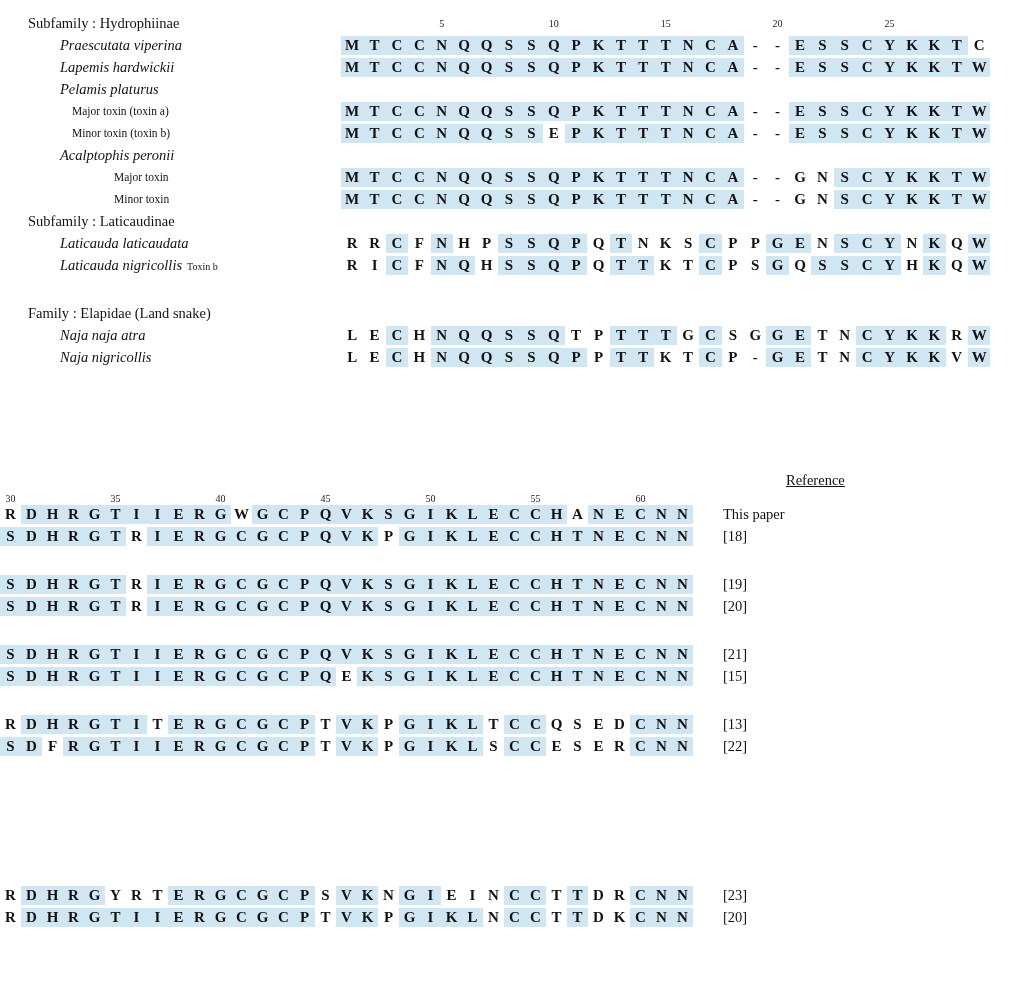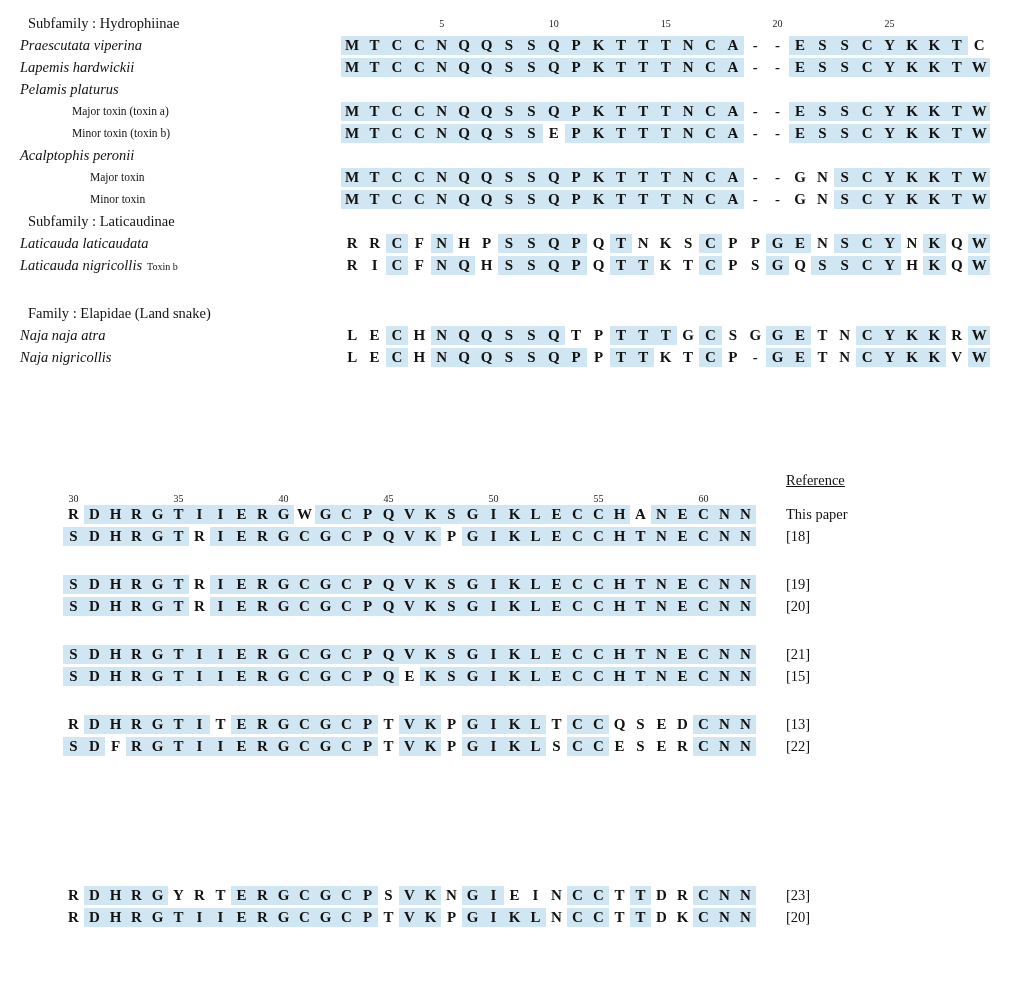--- a/index.html
+++ b/index.html
@@ -11,41 +11,41 @@
     background: #ffffff;
     font-family: "Liberation Serif", "DejaVu Serif", serif;
     color: #121212;
     overflow: hidden;
   }
   .top-block { padding-top: 12px; }
   .trow { display: flex; align-items: center; height: 22px; }
   .trow.spacer { height: 26px; }
   .label-area { flex: 0 0 341px; white-space: nowrap; font-size: 14.5px; }
   .lbl-section { padding-left: 28px; }
-  .lbl-species { padding-left: 20px; font-style: italic; }
+  .lbl-species { padding-left: 60px; font-style: italic; }
   .lbl-toxin1 { padding-left: 72px; font-size: 11.5px; }
-  .lbl-toxin2 { padding-left: 90px; font-size: 11.5px; }
+  .lbl-toxin2 { padding-left: 114px; font-size: 11.5px; }
   .lbl-suffix { font-style: normal; font-size: 10px; margin-left: 5px; }
   .seq { display: flex; }
   .cell, .bcell {
     text-align: center;
     font-weight: bold;
     font-size: 15px;
     height: 19px;
     line-height: 19px;
     white-space: pre;
   }
   .cell { flex: 0 0 22.4px; width: 22.4px; }
   .bcell { flex: 0 0 21px; width: 21px; }
   .hl { background: var(--hl, #d0e6f2); }
   .rcell { font-weight: normal; font-size: 10px; color: #222222; height: 13px; line-height: 13px; background: none !important; }
   .bottom-block { margin-top: 95px; }
   .ref-header-row { height: 26px; padding-left: 786px; display: flex; align-items: flex-end; }
   .ref-header { font-size: 14.5px; text-decoration: underline; }
-  .brow { display: flex; align-items: baseline; height: 22px; padding-left: 63px; }
+  .brow { display: flex; align-items: baseline; height: 22px; }
   .brow.ruler-row { height: 16px; align-items: flex-end; }
   .brow.spacer { height: 26px; }
   .brow.bigspacer { height: 127px; }
   .ref-label { margin-left: 30px; font-size: 14.5px; white-space: nowrap; }
 </style>
 </head>
 <body>
 
 <div class="page">
   <div class="top-block" id="top-block">

